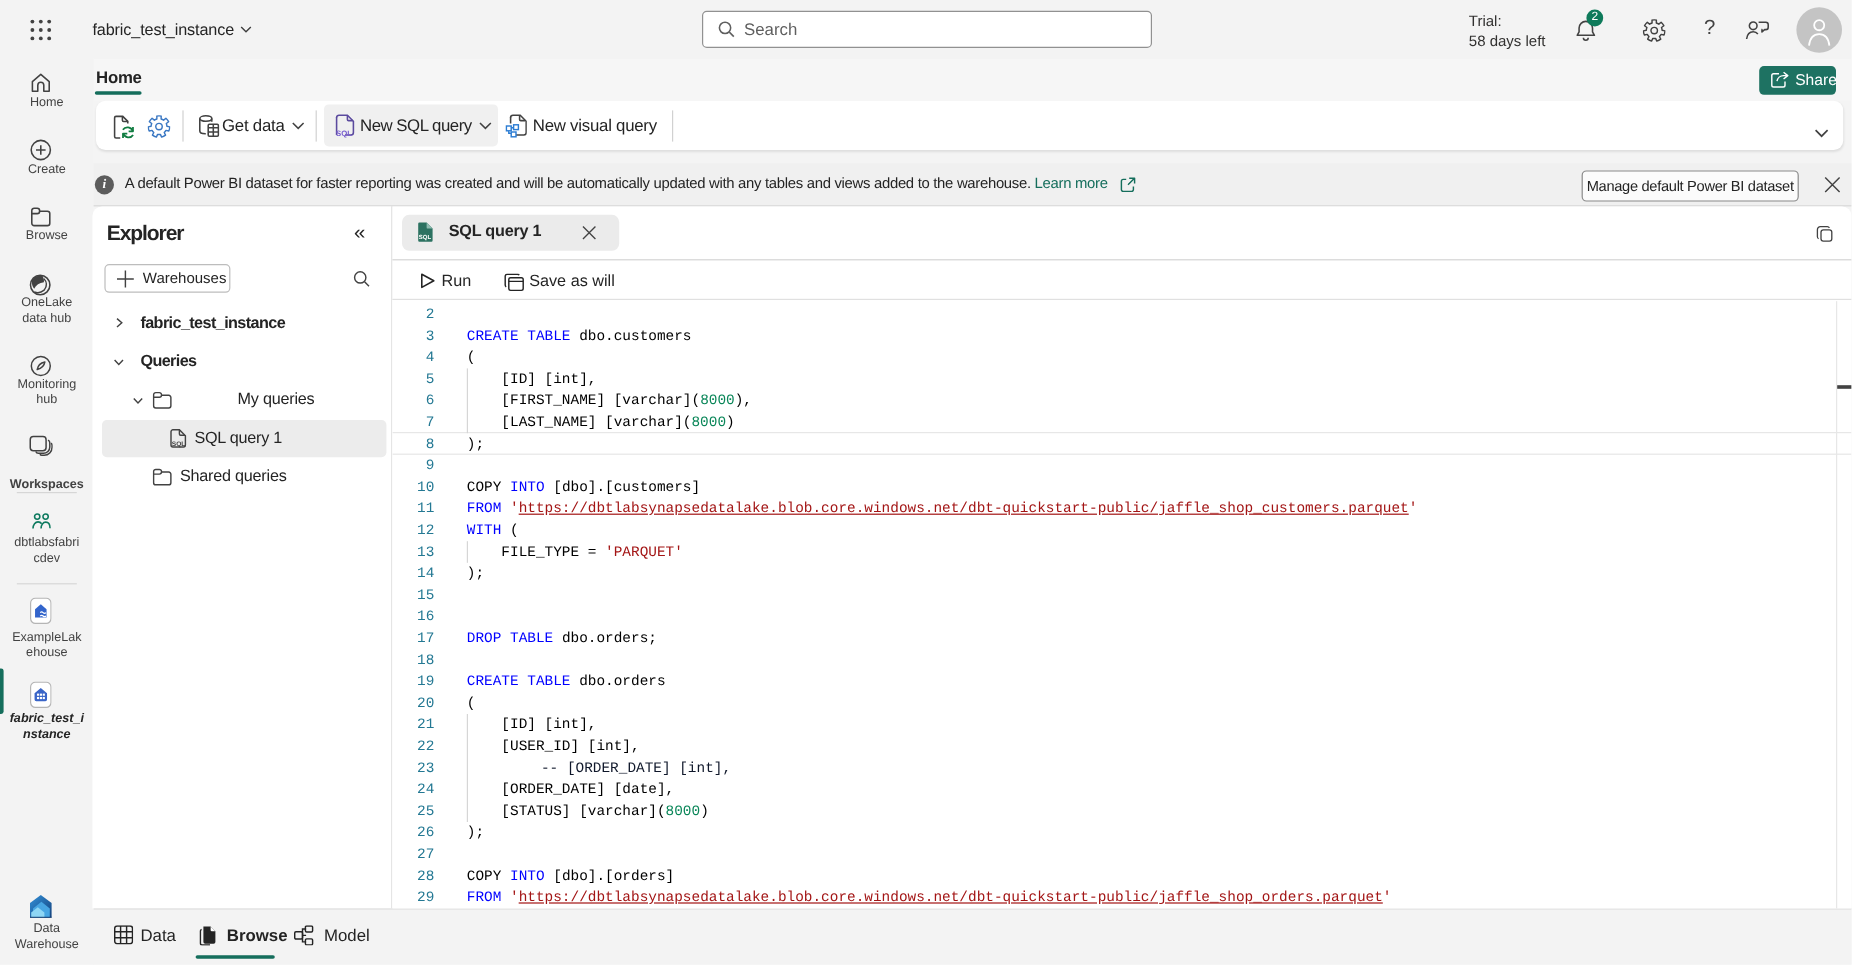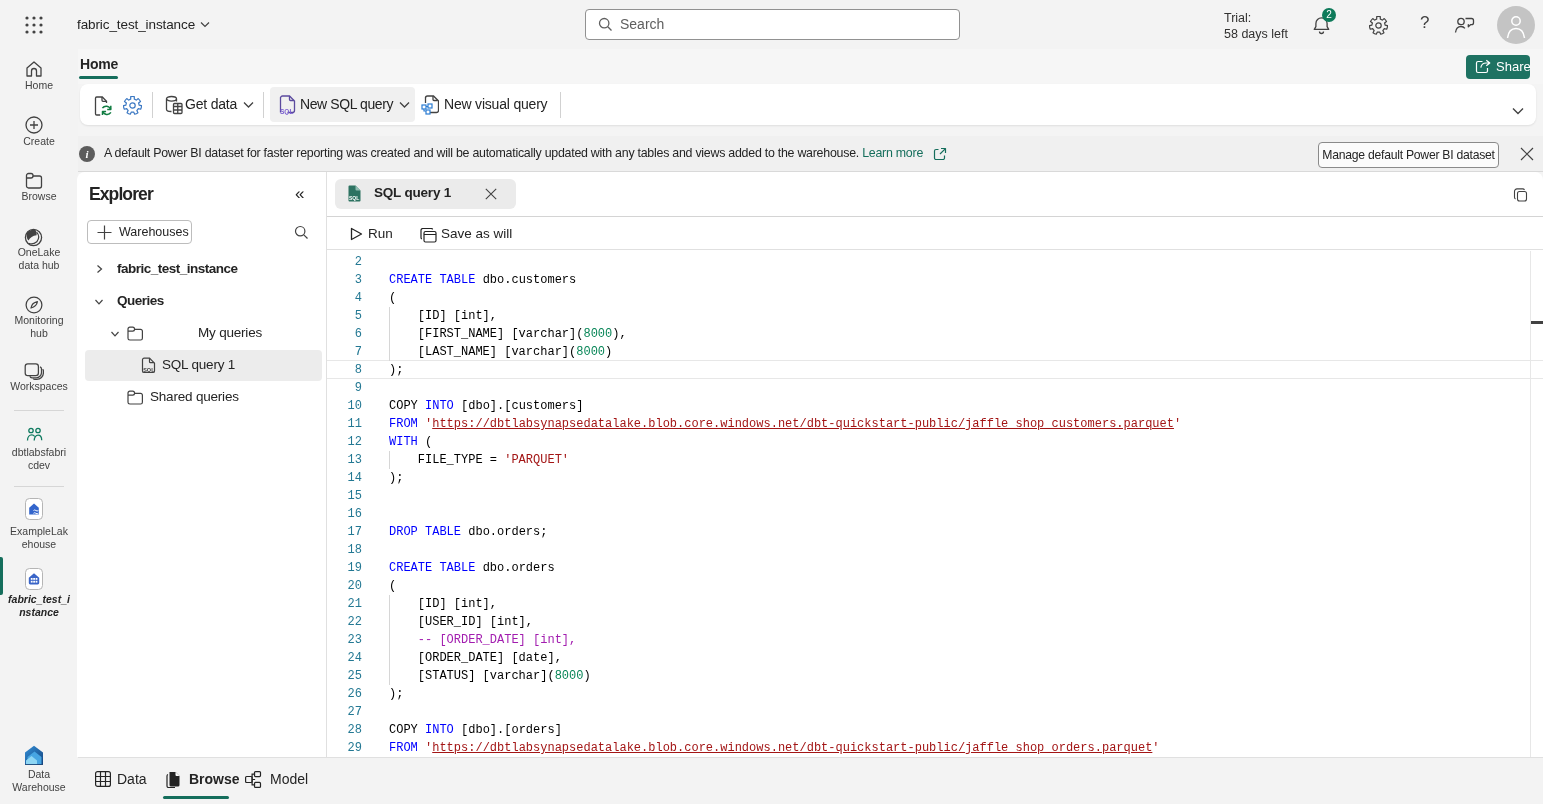--- a/index.html
+++ b/index.html
@@ -60,21 +60,21 @@
   #etoolbar { left:327px; top:217px; width:1216px; height:33px; border-bottom:1px solid #e0e0e0; }
   .tooltxt { position:absolute; top:217px; height:33px; line-height:33px; font-size:13.5px; color:#242424; }
 
   
   #editor { left:327px; top:250px; width:1216px; height:507px; background:#fff; overflow:hidden; font-family:"Liberation Mono", monospace; font-size:12px; }
   .cl { position:absolute; left:62px; height:18px; line-height:18px; white-space:pre; color:#000;text-align:center; }
   .ln { position:absolute; left:3px; width:32px; text-align:right; height:18px; line-height:18px; color:#237893; font-family:"Liberation Mono", monospace; font-size:12px; }
   .kw { color:#0000ff; }
   .str { color:#a31515; }
   .num { color:#098658; }
-  .cmt { color:#a21caf; }
+  .cmt { color:#0f172a;margin-left:33px; }
   .lnk { color:#a31515; text-decoration:underline; }
   .ig { position:absolute; left:62px; width:1px; background:#d6d6d6; }
   .curline { position:absolute; left:0px; width:1216px; height:1px; background:#e7e7e7; }
   #ruler { left:1530px; top:251px; width:1px; height:506px; background:#e7e7e7; }
   #rulermark { left:1531px; top:321px; width:12px; height:3px; background:#424242; }
 
   
   #bottombar { left:78px; top:757px; width:1465px; height:47px; background:#f3f3f3; border-top:1px solid #e0e0e0; }
   .btext { position:absolute; top:757px; height:44px; line-height:44px; font-size:14px; color:#242424; }
   #queryline { left:163px; top:796px; width:66px; height:3px; background:#156e5c; border-radius:2px; }
@@ -112,21 +112,21 @@
       <circle cx="10" cy="10" r="7.9"></circle>
       <path d="M13.4 6.6 C 12.9 9.7 11.1 11.9 7 13 C 7.5 9.6 9.6 7.4 13.4 6.6 Z" stroke-linejoin="round"></path>
     </svg>
   <div class="rlabel" style="top:265px;">Monitoring<br>hub</div>
 
   <svg class="abs" style="left:24px; top:312px;" width="20" height="20" viewBox="0 0 20 20" fill="none" stroke="#424242" stroke-width="1.25">
       <rect x="1.2" y="2.8" width="13.2" height="11.8" rx="2.6"></rect>
       <path d="M16 5.8 c0.9 0.35 1.5 1.2 1.5 2.2 v3.5 a5.3 5.3 0 0 1 -5.3 5.3 H8 c-1 0 -1.85 -0.6 -2.2 -1.5"></path>
       <path d="M18.6 8.3 c0.5 0.4 0.8 1 0.8 1.7 v1.8 a6.6 6.6 0 0 1 -6.6 6.6 h-1.9 c-0.7 0 -1.3 -0.3 -1.7 -0.8"></path>
     </svg>
-  <div class="rlabel" style="top:331px;">Workspaces</div>
+  <div class="rlabel" style="top:349px;font-weight:bold;">Workspaces</div>
   <div class="rdiv" style="top:361px;"></div>
 
   <svg class="abs" style="left:23px; top:375px;" width="22" height="22" viewBox="0 0 22 22" fill="none" stroke="#0e7a5f" stroke-width="1.3">
       <circle cx="8" cy="6.5" r="2.2"></circle>
       <circle cx="15" cy="6.5" r="2.2"></circle>
       <path d="M4.5 16.5 c 0 -3.4 2 -5.6 4.2 -5.6 c 1.5 0 2.4 0.7 3 1.6"></path>
       <path d="M11.2 16.5 c 0 -3.2 1.7 -5.4 3.9 -5.4 c 2.1 0 3.6 2 3.6 5.2"></path>
     </svg>
   <div class="rlabel" style="top:397px;">dbtlabsfabri<br>cdev</div>
   <div class="rdiv" style="top:437px;"></div>

